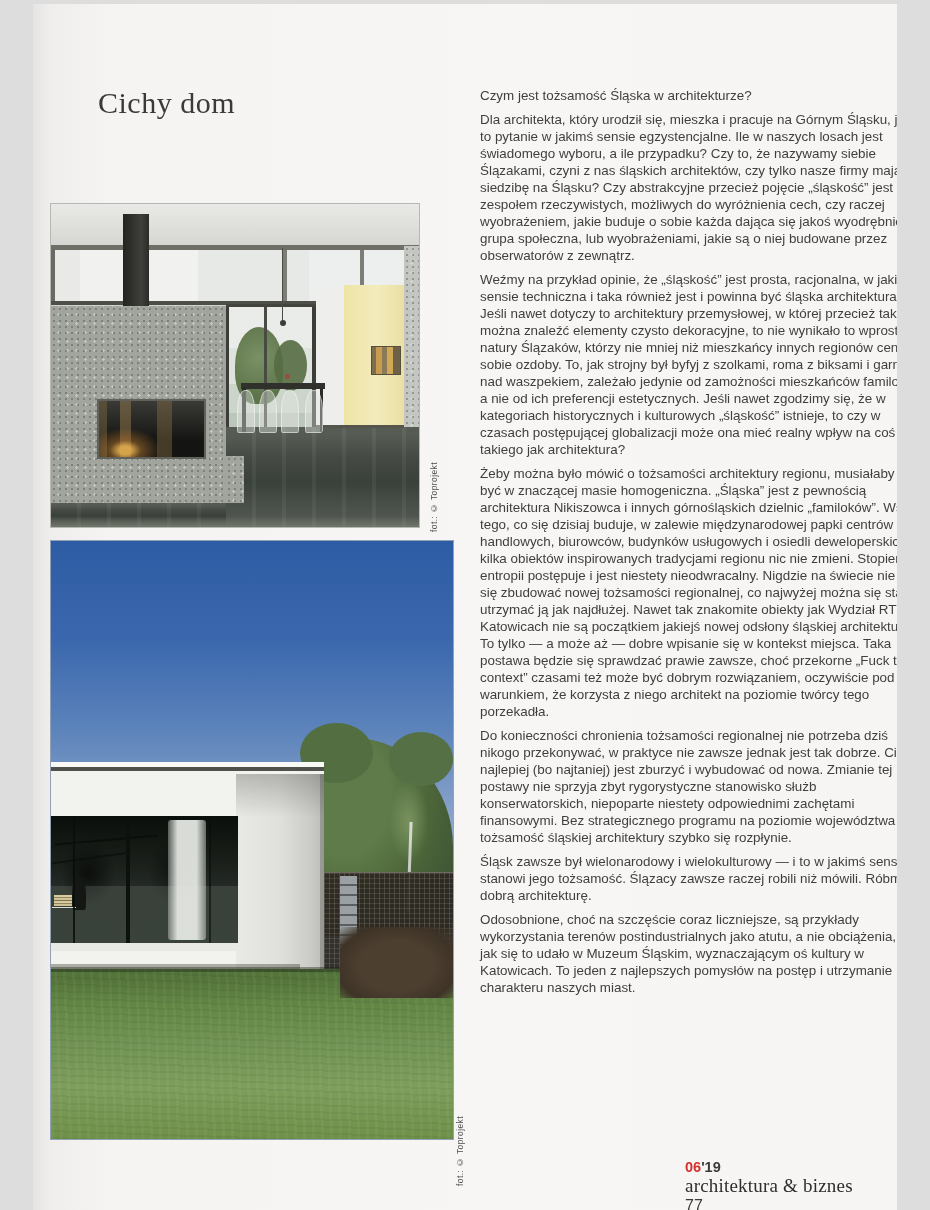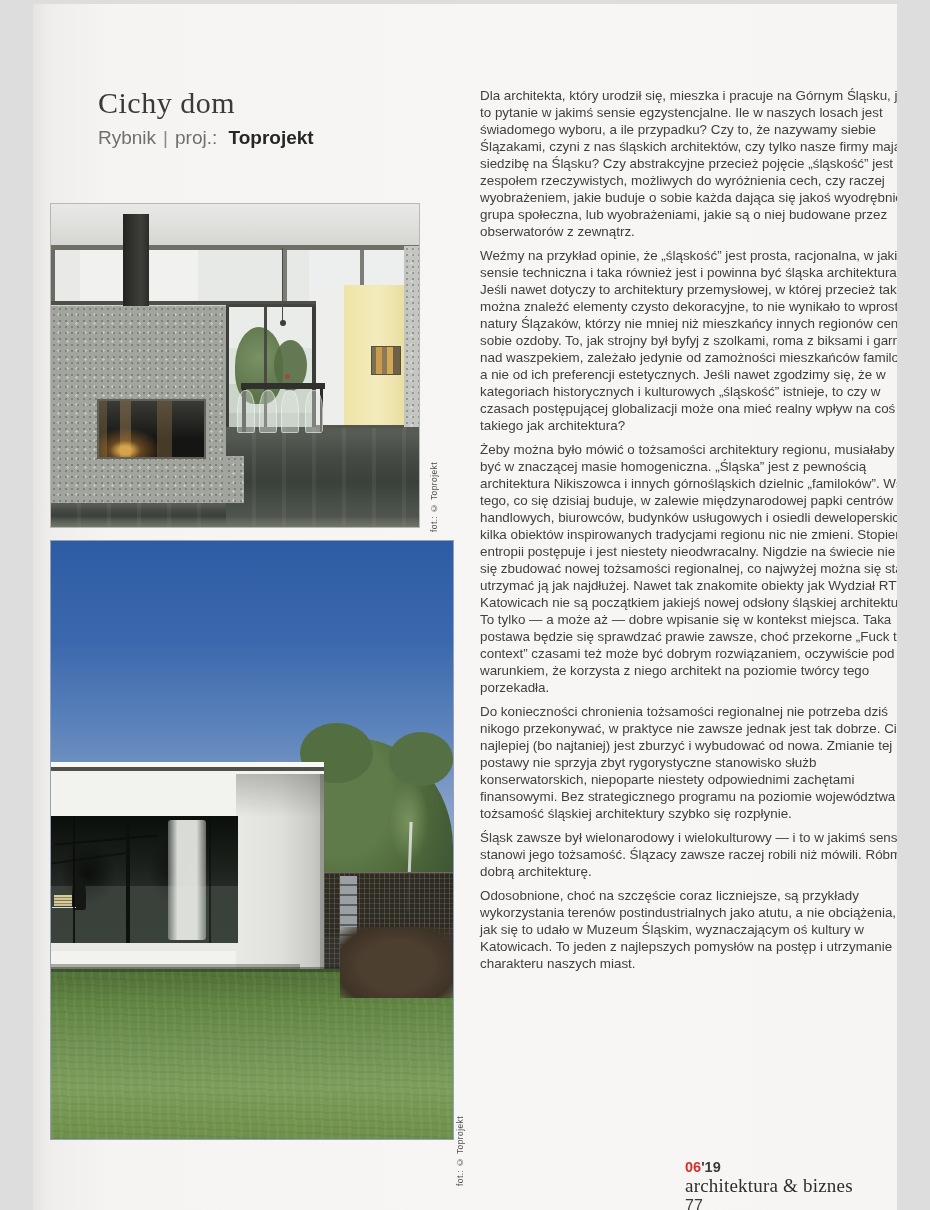--- a/index.html
+++ b/index.html
@@ -159,24 +159,20 @@
   .magazine { margin-left:26px; font-family:"Liberation Serif", serif; font-size:19px; color:#2e2e2e; letter-spacing:.2px; }
   .pagenum { margin-left:34px; font-size:16px; color:#3a3a3a; }
 </style>
 </head>
 <body>
 
 <div class="page">
 
   <header class="title-block">
     <h1>Cichy dom</h1>
-    <div class="subtitle">
-      <span>Rybnik</span><span class="sep">|</span><span class="label">proj.:</span>
-      <span class="firm">Toprojekt</span>
-    </div>
   </header>
 
   <figure class="photo" id="photo-interior">
     <div class="ceiling"></div>
     <div class="ceil-line"></div>
     <div class="clerestory"></div>
     <div class="mull-a"></div>
     <div class="mull-b"></div>
     <div class="mull-c"></div>
     <div class="clere-bottom"></div>
@@ -244,20 +240,21 @@
     </div>
     <div class="sill"></div>
     <div class="lawn"></div>
     <div class="lawn-horizon"></div>
     <div class="bushes"></div>
     <div class="house-base"></div>
   </figure>
   <span class="photo-credit" id="credit-2">fot.: © Toprojekt</span>
 
   <section class="article">
+    <p>Czym jest tożsamość Śląska w architekturze?</p>
     <p>Dla architekta, który urodził się, mieszka i pracuje na Górnym Śląsku, jest to pytanie w jakimś sensie egzystencjalne. Ile w naszych losach jest świadomego wyboru, a ile przypadku? Czy to, że nazywamy siebie Ślązakami, czyni z nas śląskich architektów, czy tylko nasze firmy mają siedzibę na Śląsku? Czy abstrakcyjne przecież pojęcie „śląskość” jest zespołem rzeczywistych, możliwych do wyróżnienia cech, czy raczej wyobrażeniem, jakie buduje o sobie każda dająca się jakoś wyodrębnić grupa społeczna, lub wyobrażeniami, jakie są o niej budowane przez obserwatorów z zewnątrz.</p>
     <p>Weźmy na przykład opinie, że „śląskość” jest prosta, racjonalna, w jakimś sensie techniczna i taka również jest i powinna być śląska architektura. Jeśli nawet dotyczy to architektury przemysłowej, w której przecież także można znaleźć elementy czysto dekoracyjne, to nie wynikało to wprost z natury Ślązaków, którzy nie mniej niż mieszkańcy innych regionów cenili sobie ozdoby. To, jak strojny był byfyj z szolkami, roma z biksami i garnitura nad waszpekiem, zależało jedynie od zamożności mieszkańców familoka, a nie od ich preferencji estetycznych. Jeśli nawet zgodzimy się, że w kategoriach historycznych i kulturowych „śląskość” istnieje, to czy w czasach postępującej globalizacji może ona mieć realny wpływ na coś takiego jak architektura?</p>
     <p>Żeby można było mówić o tożsamości architektury regionu, musiałaby ona być w znaczącej masie homogeniczna. „Śląska” jest z pewnością architektura Nikiszowca i innych górnośląskich dzielnic „familoków”. Wśród tego, co się dzisiaj buduje, w zalewie międzynarodowej papki centrów handlowych, biurowców, budynków usługowych i osiedli deweloperskich, kilka obiektów inspirowanych tradycjami regionu nic nie zmieni. Stopień entropii postępuje i jest niestety nieodwracalny. Nigdzie na świecie nie da się zbudować nowej tożsamości regionalnej, co najwyżej można się starać utrzymać ją jak najdłużej. Nawet tak znakomite obiekty jak Wydział RTV w Katowicach nie są początkiem jakiejś nowej odsłony śląskiej architektury. To tylko — a może aż — dobre wpisanie się w kontekst miejsca. Taka postawa będzie się sprawdzać prawie zawsze, choć przekorne „Fuck the context” czasami też może być dobrym rozwiązaniem, oczywiście pod warunkiem, że korzysta z niego architekt na poziomie twórcy tego porzekadła.</p>
     <p>Do konieczności chronienia tożsamości regionalnej nie potrzeba dziś nikogo przekonywać, w praktyce nie zawsze jednak jest tak dobrze. Ciągle najlepiej (bo najtaniej) jest zburzyć i wybudować od nowa. Zmianie tej postawy nie sprzyja zbyt rygorystyczne stanowisko służb konserwatorskich, niepoparte niestety odpowiednimi zachętami finansowymi. Bez strategicznego programu na poziomie województwa tożsamość śląskiej architektury szybko się rozpłynie.</p>
     <p>Śląsk zawsze był wielonarodowy i wielokulturowy — i to w jakimś sensie stanowi jego tożsamość. Ślązacy zawsze raczej robili niż mówili. Róbmy dobrą architekturę.</p>
     <p>Odosobnione, choć na szczęście coraz liczniejsze, są przykłady wykorzystania terenów postindustrialnych jako atutu, a nie obciążenia, tak jak się to udało w Muzeum Śląskim, wyznaczającym oś kultury w Katowicach. To jeden z najlepszych pomysłów na postęp i utrzymanie charakteru naszych miast.</p>
   </section>
 
   <footer class="footer">
     <span class="issue"><span class="month">06</span><span class="year">'19</span></span>

